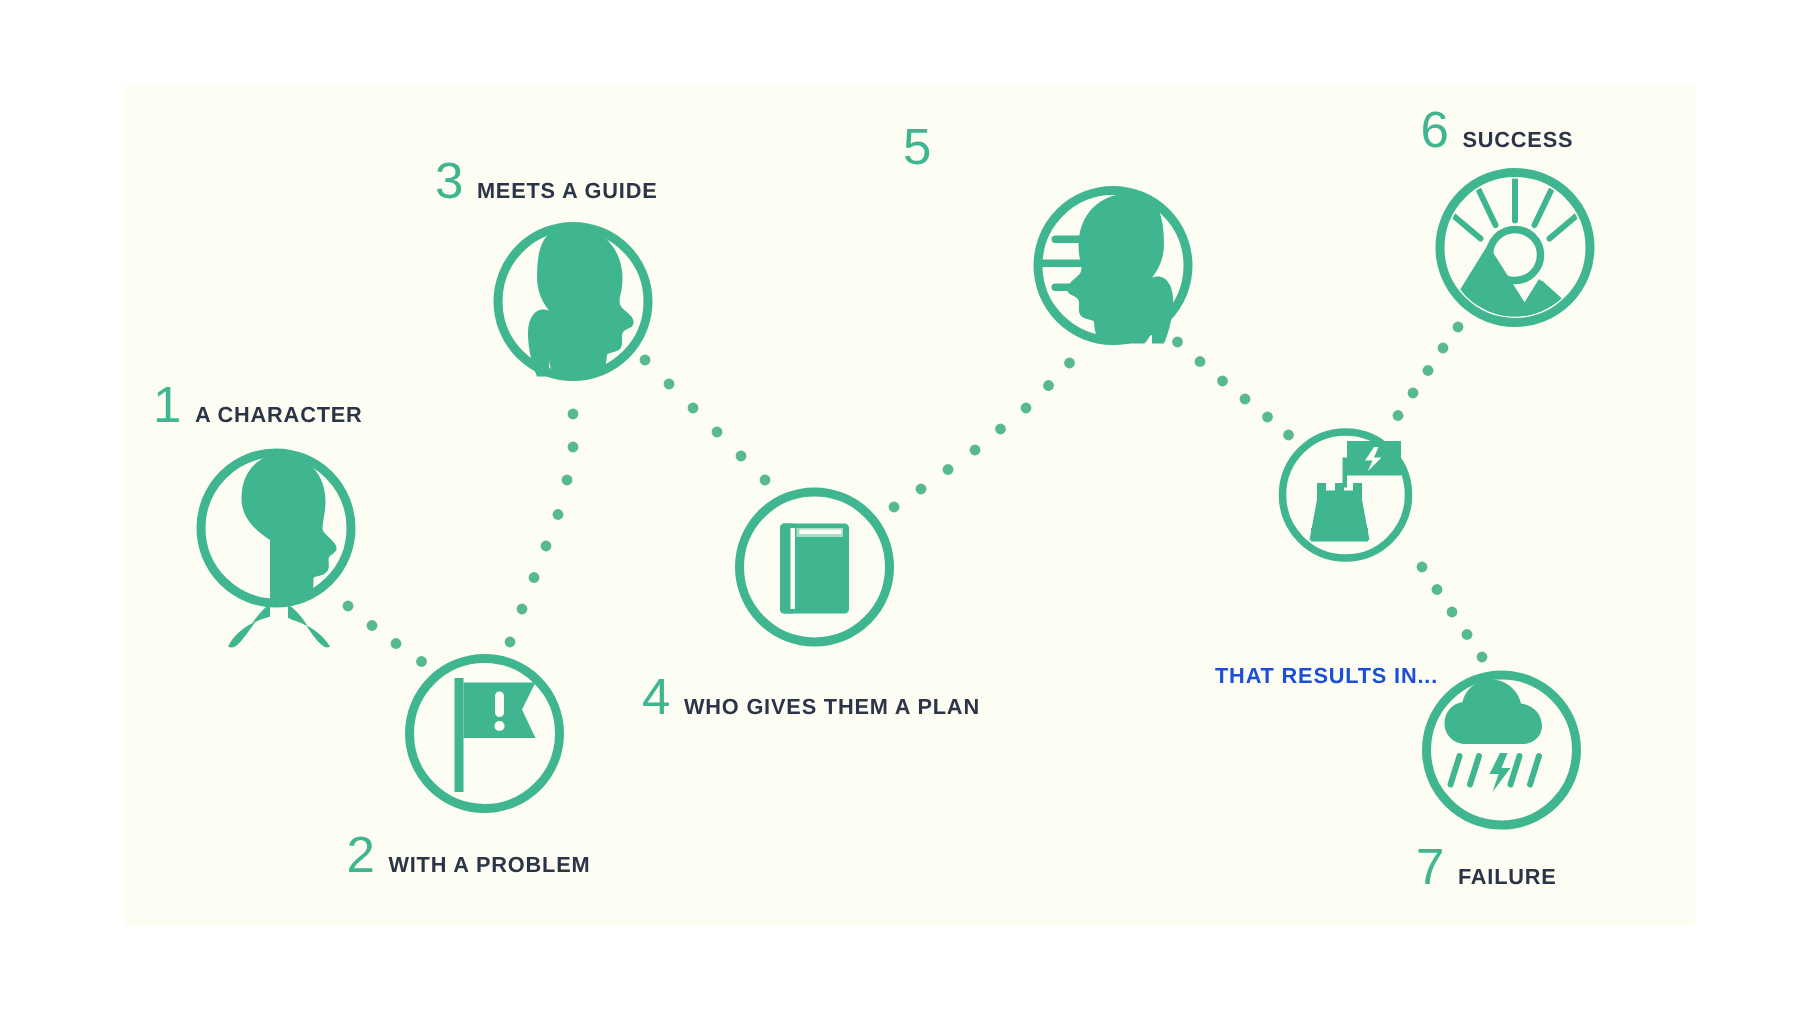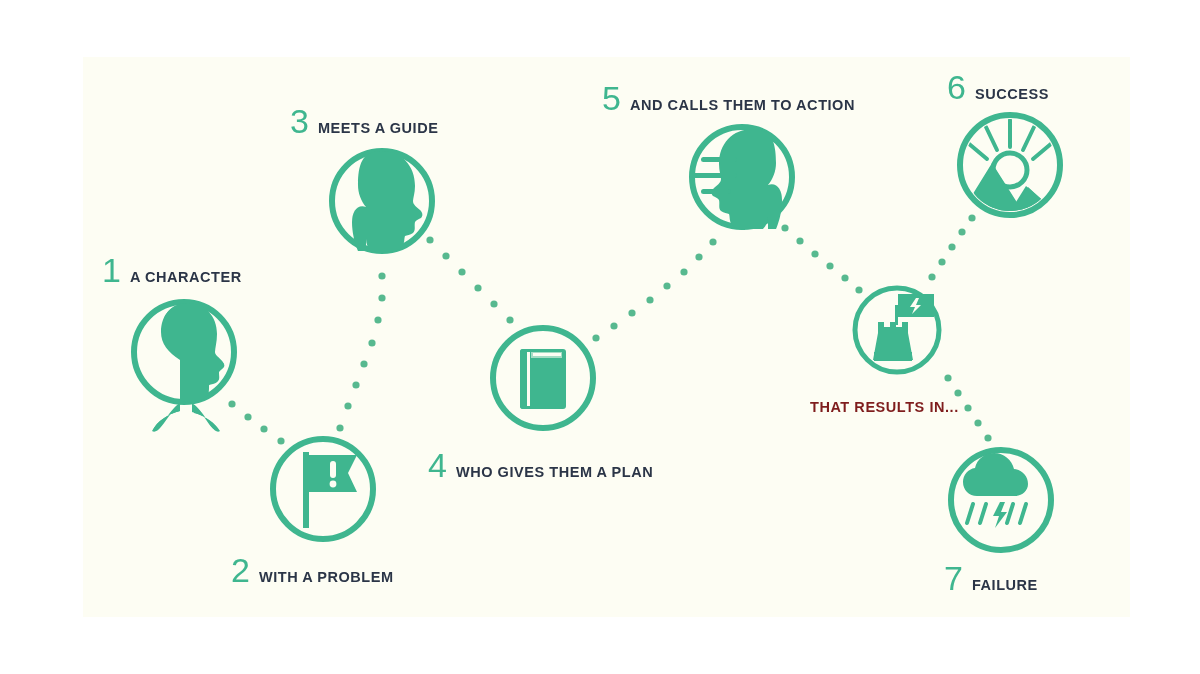--- a/index.html
+++ b/index.html
@@ -55,23 +55,24 @@
     color: #2b3547;
     letter-spacing: 0.55px;
     line-height: 1;
     text-transform: uppercase;
   }
   .cap-only {
     position: absolute;
     font-family: "Liberation Sans", sans-serif;
     font-size: 14.5px;
     font-weight: bold;
-    color: #7f1d1d;
+    color: #1d4ed8;
     letter-spacing: 0.55px;
     white-space: nowrap;
+    margin-top: 44px;
   }
 </style>
 </head>
 <body>
 
 <div id="stage">
 
   <div id="panel"></div>
 
   <svg id="svg-layer" viewBox="0 0 1200 674">
@@ -406,21 +407,20 @@
     <span class="cap">MEETS A GUIDE</span>
   </div>
 
   <div class="node-label" style="left:428px; top:448px;">
     <span class="num">4</span>
     <span class="cap">WHO GIVES THEM A PLAN</span>
   </div>
 
   <div class="node-label" style="left:602px; top:81px;">
     <span class="num">5</span>
-    <span class="cap">AND CALLS THEM TO ACTION</span>
   </div>
 
   <div class="node-label" style="left:947px; top:70px;">
     <span class="num">6</span>
     <span class="cap">SUCCESS</span>
   </div>
 
   <div class="node-label" style="left:944px; top:561px;">
     <span class="num">7</span>
     <span class="cap">FAILURE</span>

